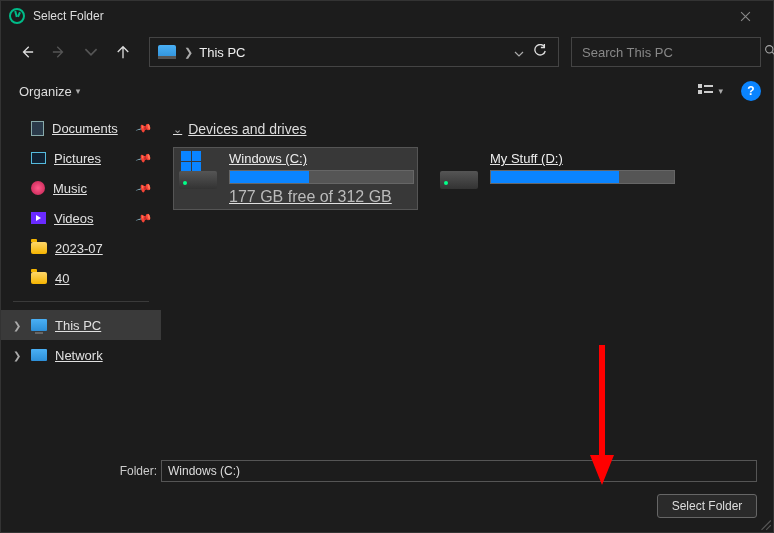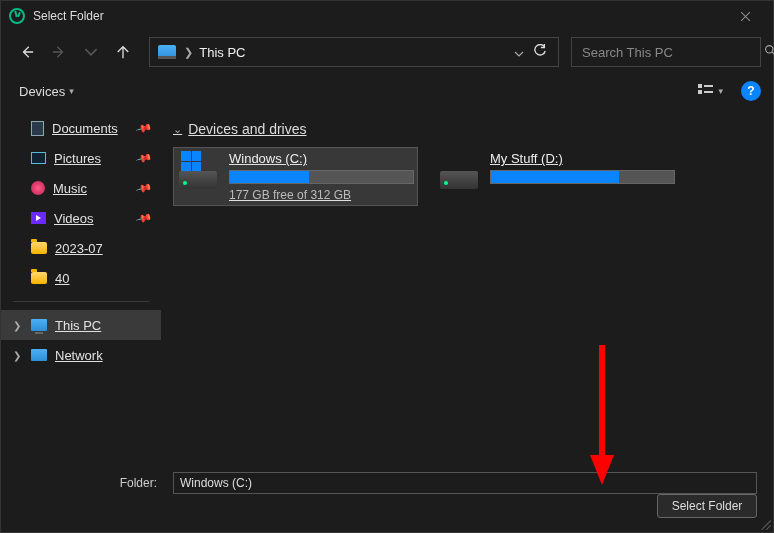--- a/index.html
+++ b/index.html
@@ -58,23 +58,23 @@
 .drive.sel { background:#383838; border:1px solid #555; padding:3px;}
 .drive-ico { width:42px; height:42px; position:relative; flex-shrink:0;}
 .drive-ico .case{position:absolute;bottom:4px;left:2px;right:2px;height:18px;background:linear-gradient(#555,#333);border-radius:2px;}
 .drive-ico .led{position:absolute;bottom:8px;left:6px;width:4px;height:4px;background:#0f8;border-radius:50%;}
 .drive-ico .win{position:absolute;top:0;left:4px;width:20px;height:20px;display:grid;grid-template:1fr 1fr/1fr 1fr;gap:1px;}
 .drive-ico .win span{background:#0a84ff;}
 .drive-info { flex:1; display:flex; flex-direction:column; gap:4px;}
 .drive-name { color:#eee; font-size:13px;}
 .drive-bar { height:14px; background:#555; border:1px solid #666; position:relative;}
 .drive-fill { height:100%; background:#0a84ff;}
-.drive-free { color:#bbb; font-size:12px;}
+.drive-free { color:#bbb; font-size:16px;}
 .footer { padding: 10px 16px 14px 16px; }
-.folder-row { display:flex; align-items:center; gap:16px; }
+.folder-row { display:flex; align-items:center; gap:4px; margin-bottom:12px;}
 .folder-label { width:140px; text-align:right; color:#ccc; font-size:12px;}
 .folder-input { flex:1; height:22px; border:1px solid #555; background:#1c1c1c; color:#ddd; padding:0 6px; font-size:12px;}
 .btn-row { display:flex; justify-content:flex-end; gap:10px;}
 .btn { width:100px; height:24px; border:1px solid #666; background:#2a2a2a; color:#ddd; font-size:12px; cursor:pointer; border-radius:3px;}
 .arrow-annot { position:absolute; left:590px; top:340px; pointer-events:none;}
 .arrow-annot svg { overflow:visible;}
 .resize-grip{position:absolute;right:2px;bottom:2px;width:14px;height:14px;color:#555;}
 </style>
 </head>
 <body>
@@ -130,21 +130,21 @@
       <input placeholder="Search This PC" style="">
       <span class="search-icon"><svg width="13" height="13" viewBox="0 0 16 16">
             <circle cx="6.5" cy="6.5" r="4.5" stroke="#aaa" stroke-width="1.3" fill="none"></circle>
             <path d="M10 10 L14 14" stroke="#aaa" stroke-width="1.3"></path>
           </svg></span>
     </div>
   </div>
 
   <div class="toolbar">
     <span class="org-btn">
-      <span>Devices</span>
+      <span>Organize</span>
       <span class="chev">▾</span>
     </span>
     <span class="toolbar-spacer"></span>
     <span class="view-btn">
       <svg width="16" height="14" viewBox="0 0 16 14">
           <rect x="0" y="0" width="4" height="4" fill="#ccc"></rect>
           <rect x="0" y="6" width="4" height="4" fill="#ccc"></rect>
           <rect x="6" y="1" width="9" height="2" fill="#ccc"></rect>
           <rect x="6" y="7" width="9" height="2" fill="#ccc"></rect>
         </svg>

